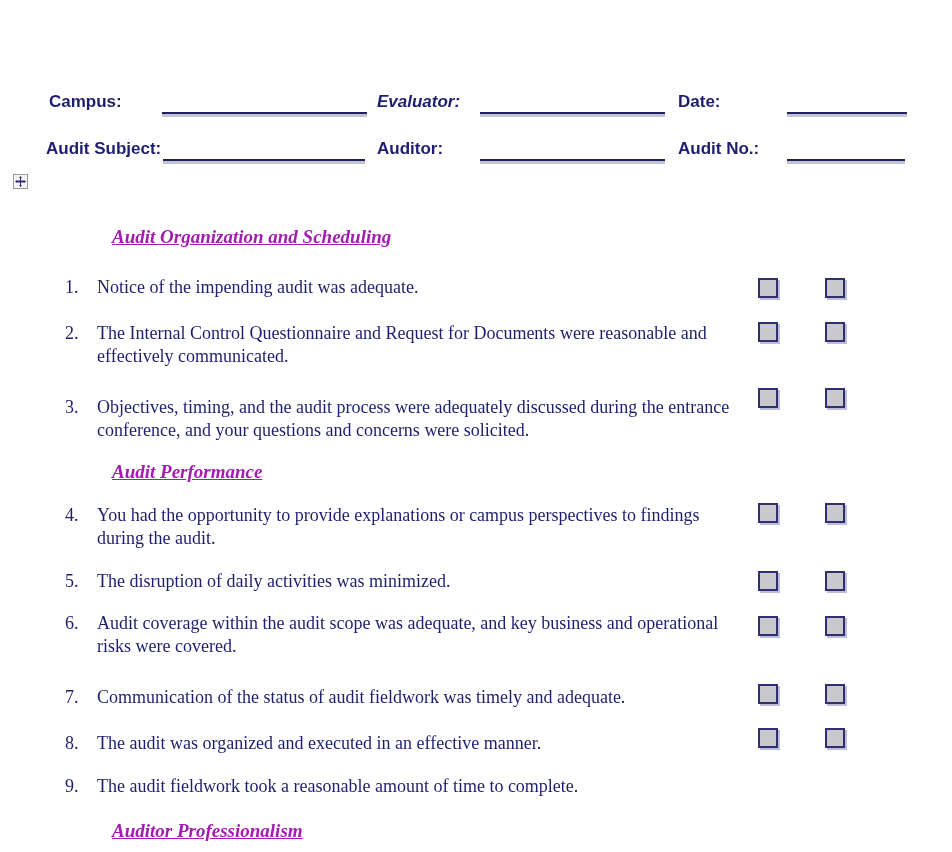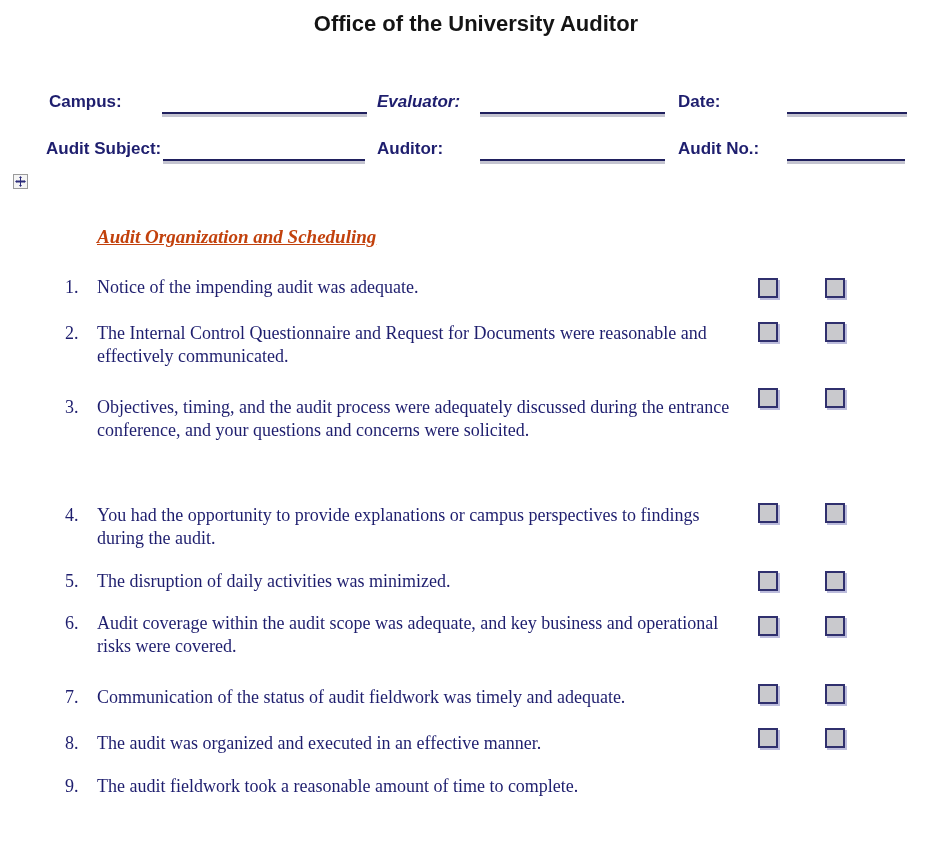--- a/index.html
+++ b/index.html
@@ -32,22 +32,22 @@
     background:#eeeef1;
   }
   .colhead {
     position:absolute; top:5px; font-family:"Liberation Sans", sans-serif;
     font-weight:bold; font-size:16px; letter-spacing:0.5px; color:#1e1e6e;
     text-align:center;
   }
   .colhead.yes { left:8px;  width:56px; }
   .colhead.no  { left:72px; width:46px; }
   .sec-heading {
-    position:absolute; left:97px; font-size:19px; font-weight:bold;
-    font-style:italic; text-decoration:underline; color:#c2410c;
+    position:absolute; left:112px; font-size:19px; font-weight:bold;
+    font-style:italic; text-decoration:underline; color:#a21caf;
     white-space:nowrap;
     font-family:Liberation Serif, serif;
   }
   .item {
     position:absolute; left:65px; display:flex; color:#1e1e6e;
     font-size:18px; line-height:23px;
   }
   .item .num  { width:32px; flex:none; }
   .item .text { width:650px; }
   .cb {
@@ -57,21 +57,20 @@
   }
   .cb.yes { left:693px; }
   .cb.no  { left:760px; }
 </style>
 </head>
 <body>
 
 <div class="page">
 
   <div class="title">
-    <span>Office of the University Auditor</span>
   </div>
 
   <div class="flabel" style="left:49px;  top:92px;">Campus:</div>
   <div class="fline" style="left:162px; top:92px; width:205px;"></div>
   <div class="flabel" style="left:377px; top:92px;font-style:italic;">Evaluator:</div>
   <div class="fline" style="left:480px; top:92px; width:185px;"></div>
   <div class="flabel" style="left:678px; top:92px;">Date:</div>
   <div class="fline" style="left:787px; top:92px; width:120px;"></div>
 
   <div class="flabel" style="left:46px;  top:139px;text-align:center;">Audit Subject:</div>
@@ -104,20 +103,21 @@
     <span class="cb no" style="top:0px;"></span>
   </div>
 
   <div class="item" style="top:396px;">
     <span class="num">3.</span>
     <span class="text">Objectives, timing, and the audit process were adequately discussed during the entrance conference, and your questions and concerns were solicited.</span>
     <span class="cb yes" style="top:-8px;"></span>
     <span class="cb no" style="top:-8px;"></span>
   </div>
 
+  <div class="sec-heading" style="top:461px;">Audit Performance</div>
 
   <div class="item" style="top:504px;">
     <span class="num">4.</span>
     <span class="text">You had the opportunity to provide explanations or campus perspectives to findings during the audit.</span>
     <span class="cb yes" style="top:-1px;"></span>
     <span class="cb no" style="top:-1px;"></span>
   </div>
 
   <div class="item" style="top:570px;">
     <span class="num">5.</span>
@@ -145,14 +145,15 @@
     <span class="text">The audit was organized and executed in an effective manner.</span>
     <span class="cb yes" style="top:-4px;"></span>
     <span class="cb no" style="top:-4px;"></span>
   </div>
 
   <div class="item" style="top:775px;">
     <span class="num">9.</span>
     <span class="text">The audit fieldwork took a reasonable amount of time to complete.</span>
   </div>
 
+  <div class="sec-heading" style="top:820px;">Auditor Professionalism</div>
 
 </div>
 
 </body></html>

